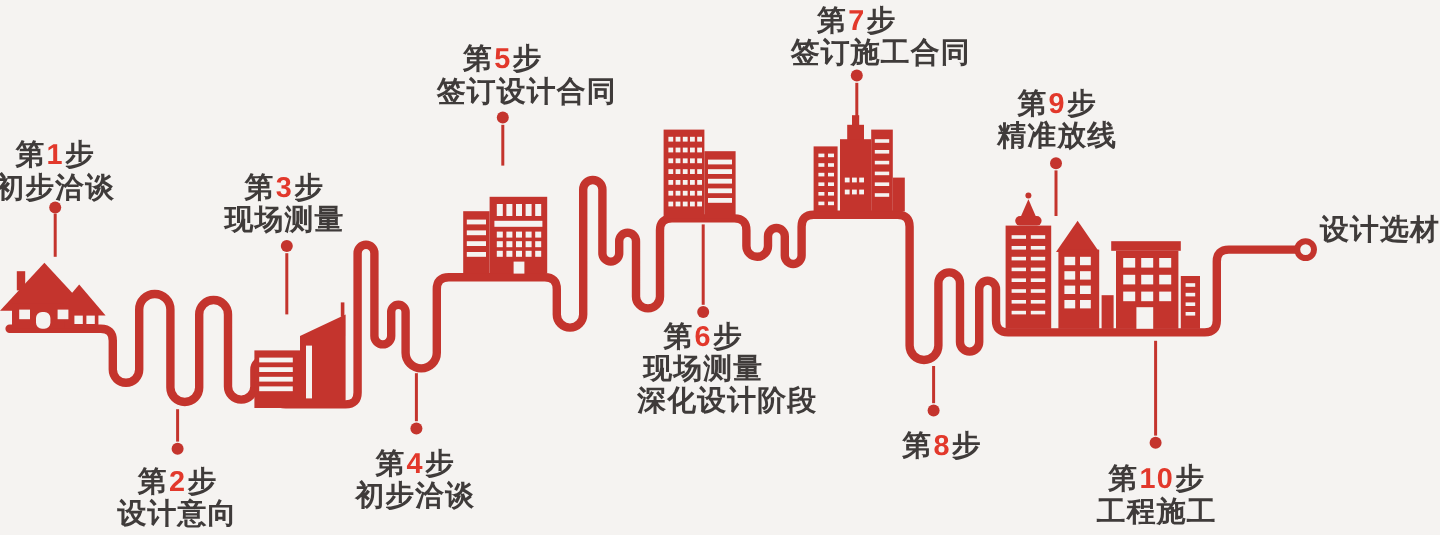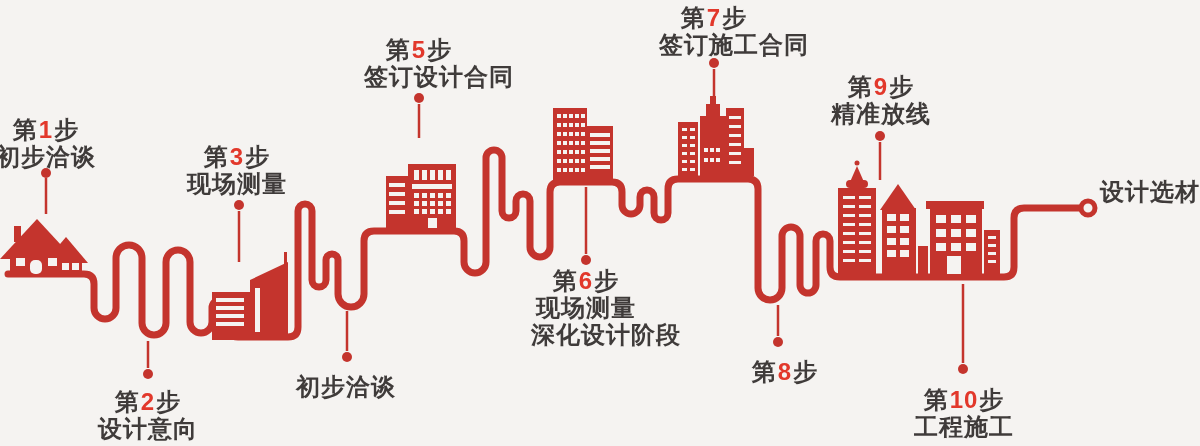--- a/index.html
+++ b/index.html
@@ -318,20 +318,21 @@
     <div><span>第</span><span class="num">2</span><span>步</span></div>
     <div>设计意向</div>
   </div>
 
   <div class="step" style="left:182px;top:143px">
     <div><span>第</span><span class="num">3</span><span>步</span></div>
     <div>现场测量</div>
   </div>
 
   <div class="step" style="left:291px;top:373px">
+    <div><span>第</span><span class="num">4</span><span>步</span></div>
     <div>初步洽谈</div>
   </div>
 
   <div class="step" style="left:364px;top:36px">
     <div><span>第</span><span class="num">5</span><span>步</span></div>
     <div>签订设计合同</div>
   </div>
 
   <div class="step" style="left:531px;top:267px">
     <div><span>第</span><span class="num">6</span><span>步</span></div>

